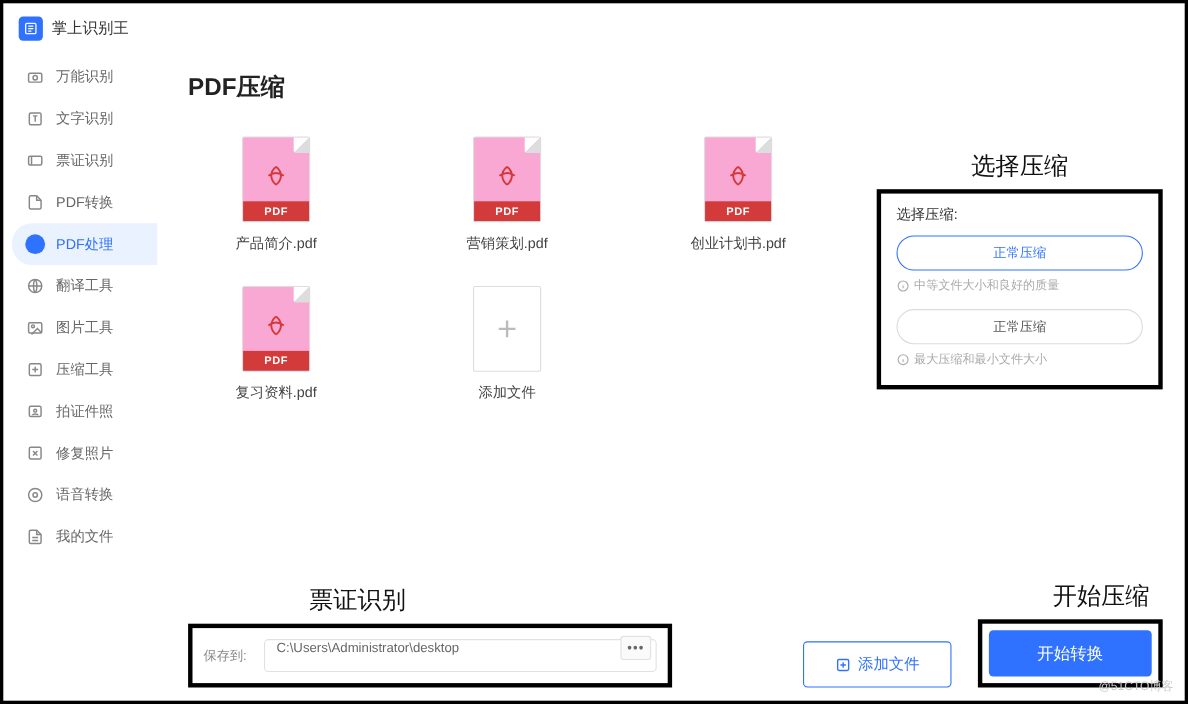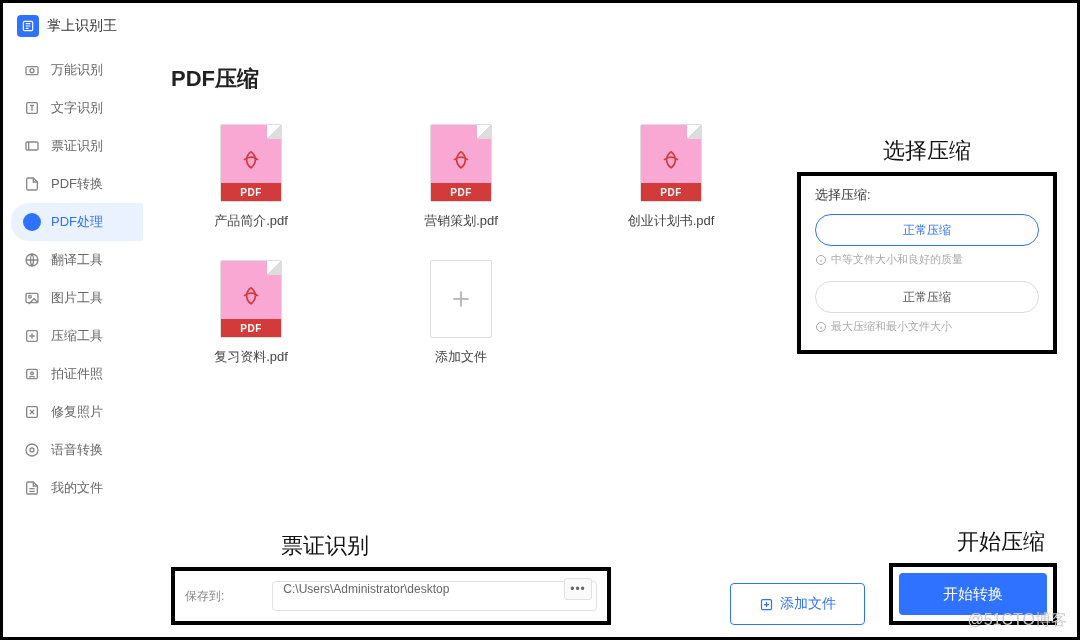--- a/index.html
+++ b/index.html
@@ -47,34 +47,34 @@
   .opt-btn.selected { border-color: #2f72ff; color: #2f72ff; }
   .opt-hint { display: flex; align-items: center; gap: 4px; font-size: 11px; color: #aaa; margin-bottom: 14px; }
   .opt-hint svg { width: 12px; height: 12px; }
 
   
   .footer { display: flex; align-items: flex-end; gap: 24px; padding-top: 14px; }
   .save-group { position: relative; }
   .save-annot { position: absolute; top: -36px; left: 110px; font-size: 22px; color: #111; }
   .save-box { border: 4px solid #000; padding: 10px; display: flex; align-items: center; gap: 16px; width: 440px; }
   .save-label { font-size: 12px; color: #888; }
-  .path-input { flex: 1; display: flex; align-items: center; border: 1px solid #e1e1e1; border-radius: 4px; height: 30px; padding: 0 4px 15px 10px; margin-left: 32px; }
+  .path-input { flex: 1; display: flex; align-items: center; border: 1px solid #e1e1e1; border-radius: 4px; height: 30px; padding: 0 4px 15px 10px; }
   .path-input input { border: none; outline: none; flex: 1; font-size: 12px; color: #666; background: transparent; }
   .path-more { width: 28px; height: 22px; border: 1px solid #e1e1e1; border-radius: 3px; background: #fafafa; display: flex; align-items: center; justify-content: center; font-size: 12px; color: #666; cursor: pointer; letter-spacing: 1px; }
 
   .footer-spacer { flex: 1; }
   .add-file-btn { height: 42px; padding: 0 28px; border: 1.5px solid #2f72ff; color: #2f72ff; background: #fff; border-radius: 4px; font-size: 14px; display: flex; align-items: center; gap: 6px; cursor: pointer; }
   .add-file-btn svg { width: 15px; height: 15px; }
 
   .start-wrap { position: relative; }
   .start-annot { position: absolute; top: -36px; left: 50%; transform: translateX(-50%); font-size: 22px; color: #111; white-space: nowrap; margin-left: 28px; }
   .start-box { border: 4px solid #000; padding: 6px; }
   .start-btn { height: 42px; width: 148px; background: #2f72ff; color: #fff; border: none; border-radius: 4px; font-size: 15px; cursor: pointer; }
 
-  .watermark { position: absolute; bottom: 6px; right: 10px; font-size: 16px; color: #ccc; }
+  .watermark { position: absolute; bottom: 6px; right: 10px; font-size: 11px; color: #ccc; }
 </style>
 </head>
 <body>
 
 <div class="app">
   <aside class="sidebar">
     <div class="brand">
       <span class="brand-icon">
         <svg viewBox="0 0 24 24" fill="none" stroke="currentColor" stroke-width="2">
             <rect x="4" y="4" width="16" height="16" rx="2"></rect>

